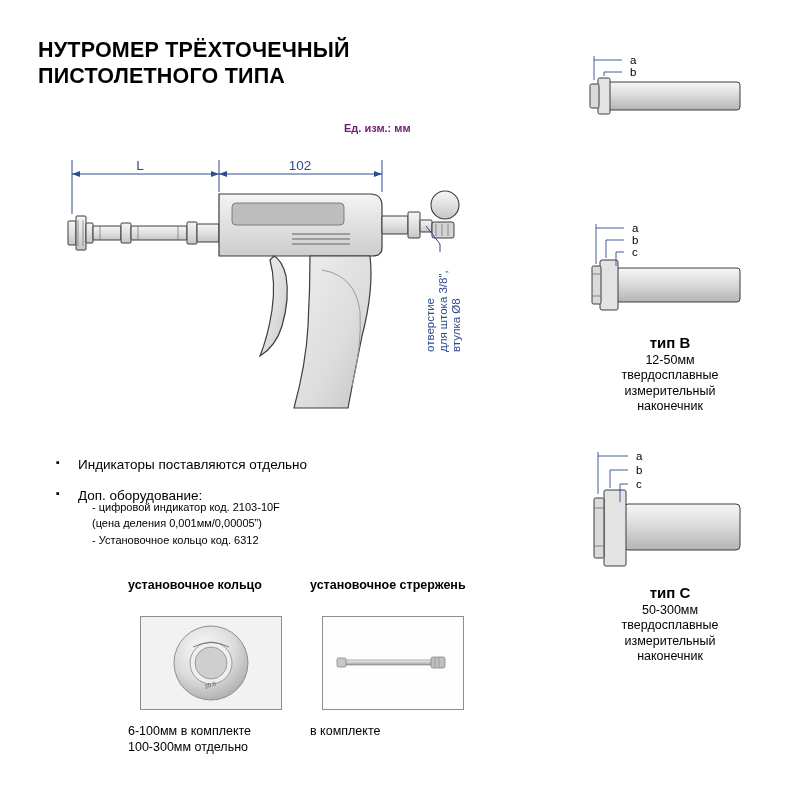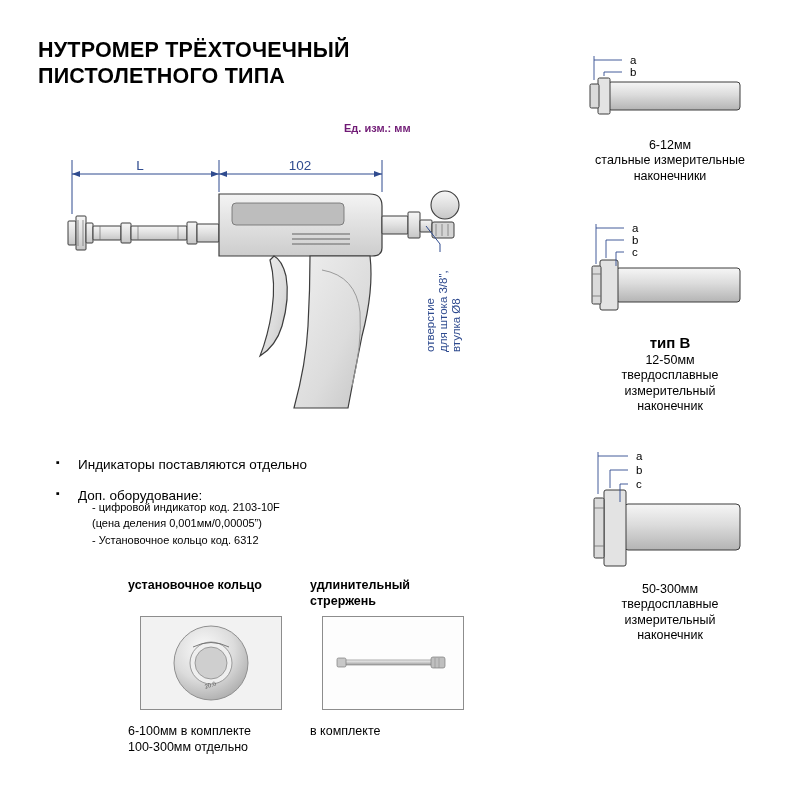--- a/index.html
+++ b/index.html
@@ -277,21 +277,21 @@
           <circle cx="70" cy="46" r="16" fill="#cfcfcf" stroke="#8a8a8a" stroke-width="0.8"></circle>
           <path d="M52,30 q18,-9 36,0" fill="none" stroke="#6d6d6d" stroke-width="0.9"></path>
           <text x="70" y="70" font-family="Liberation Sans, sans-serif" font-size="6" fill="#555" text-anchor="middle" transform="rotate(-18 70 70)">20.0</text>
         </svg>
       </div>
       <div class="acc-note">6-100мм в комплекте
 100-300мм отдельно</div>
     </div>
 
     <div class="acc-col right">
-      <div class="acc-caption">удлинительный
+      <div class="acc-caption">установочное
 стрержень</div>
       <div class="acc-box" style="background:#fdfdfd;">
         <svg width="140" height="92" viewBox="0 0 140 92">
           <defs>
             <linearGradient id="rodG2" x1="0" y1="0" x2="0" y2="1">
               <stop offset="0%" stop-color="#f8f8f8"></stop>
               <stop offset="45%" stop-color="#cfcfcf"></stop>
               <stop offset="100%" stop-color="#9d9d9d"></stop>
             </linearGradient>
           </defs>
@@ -328,23 +328,20 @@
           <g stroke="#2f4b8f" stroke-width="0.9" fill="none">
             <line x1="34" y1="34" x2="34" y2="10"></line>
             <line x1="34" y1="14" x2="62" y2="14"></line>
             <line x1="44" y1="30" x2="44" y2="26"></line>
             <line x1="44" y1="26" x2="62" y2="26"></line>
           </g>
           <text x="70" y="18" font-size="11.5" fill="#000" font-family="Liberation Sans, sans-serif">a</text>
           <text x="70" y="30" font-size="11.5" fill="#000" font-family="Liberation Sans, sans-serif">b</text>
         </svg>
       </div>
-      <div class="type-desc">6-12мм
-стальные измерительные
-наконечники</div>
     </div>
 
     <div class="type-block" style="top:170px;">
       <div class="type-art">
         <svg width="220" height="110" viewBox="0 0 220 110">
           <defs>
             <linearGradient id="tubeB" x1="0" y1="0" x2="0" y2="1">
               <stop offset="0%" stop-color="#f6f6f6"></stop>
               <stop offset="45%" stop-color="#dcdcdc"></stop>
               <stop offset="100%" stop-color="#b4b4b4"></stop>
@@ -396,20 +393,21 @@
             <line x1="50" y1="42" x2="50" y2="24"></line>
             <line x1="50" y1="24" x2="68" y2="24"></line>
             <line x1="60" y1="56" x2="60" y2="38"></line>
             <line x1="60" y1="38" x2="68" y2="38"></line>
           </g>
           <text x="76" y="14" font-size="11.5" fill="#000" font-family="Liberation Sans, sans-serif">a</text>
           <text x="76" y="28" font-size="11.5" fill="#000" font-family="Liberation Sans, sans-serif">b</text>
           <text x="76" y="42" font-size="11.5" fill="#000" font-family="Liberation Sans, sans-serif">c</text>
         </svg>
       </div>
+      <div class="type-name">тип C</div>
       <div class="type-desc">50-300мм
 твердосплавные
 измерительный
 наконечник</div>
     </div>
 
   </div>
 
 </div>
 

